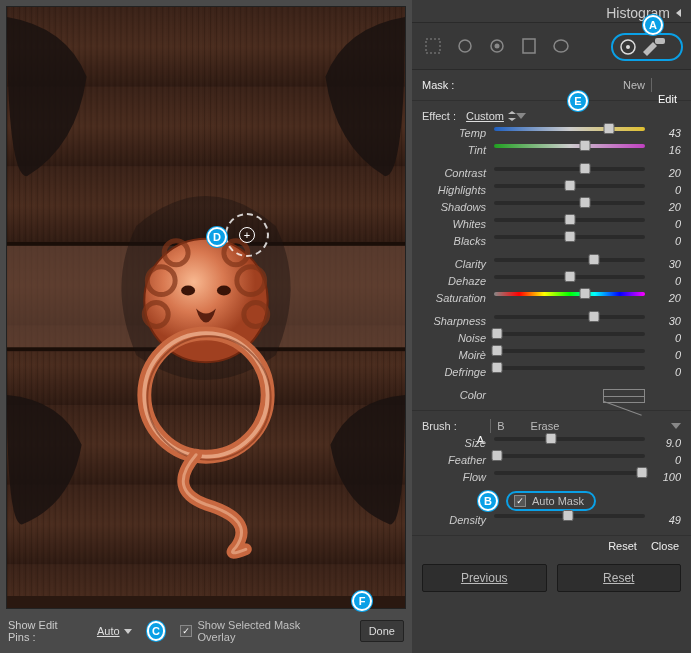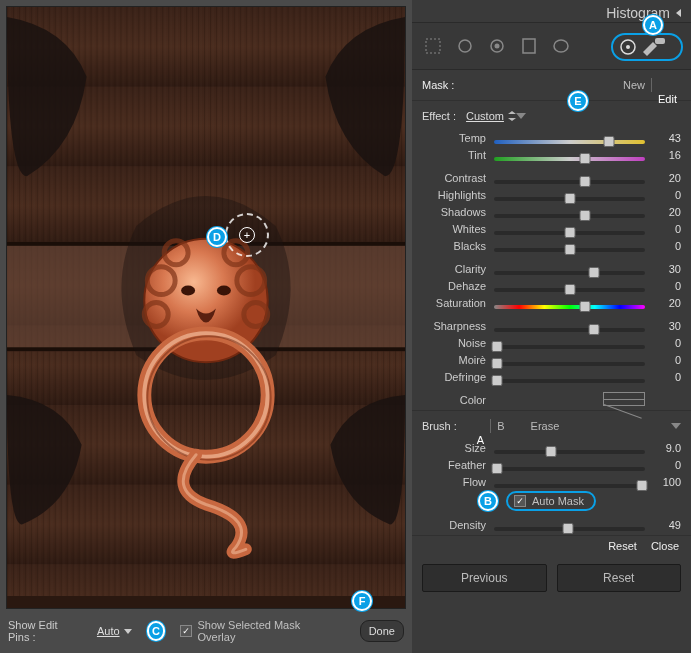--- a/index.html
+++ b/index.html
@@ -14,40 +14,40 @@
   .panel-header { height: 22px; display: flex; align-items: center; justify-content: flex-end; padding: 4px 10px 0 10px; color: #ccc; font-size: 14px; gap: 6px; }
   .tool-strip { height: 48px; border-top:1px solid #2a2a2a; border-bottom:1px solid #2a2a2a; background:#383838; display:flex; align-items:center; padding:0 10px; gap:10px; position:relative; }
   .tool-btn { width:22px; height:22px; border-radius:50%; display:flex; align-items:center; justify-content:center; cursor:pointer; color:#aaa;}
   .tool-btn.rect{border-radius:3px;}
   .tool-brush-active { position:absolute; right:8px; top:10px; width:72px; height:28px; border:2px solid #0aa0e6; border-radius:14px; display:flex; align-items:center; padding-left:6px;}
   .section { padding: 4px 10px; border-bottom:1px solid #303030; }
   .row-hdr { display:flex; align-items:center; height:22px; color:#eee; }
   .row-hdr .spacer{flex:1;}
   .row-hdr .link{color:#bbb; cursor:pointer; padding:0 4px;}
   .row-hdr .link.active{color:#fff;margin-top:28px;}
-  .slider-row { display:flex; align-items:flex-end; height:17px; }
+  .slider-row { display:flex; align-items:flex-start; height:17px;font-style:italic; }
   .slider-label { width:72px; text-align:right; padding-right:8px; color:#ccc; font-size:11px;}
   .slider-track { flex:1; height:4px; background:#2a2a2a; position:relative; border-radius:2px; }
   .slider-track.rainbow1 { background: linear-gradient(to right,#2060c0,#ccc,#e0c030); }
   .slider-track.rainbow2 { background: linear-gradient(to right,#20a020,#ccc,#c040c0); }
   .slider-track.satur { background: linear-gradient(to right,#888,#f00,#ff0,#0f0,#0ff,#00f,#f0f); }
   .slider-knob { position:absolute; top:-4px; width:11px; height:11px; background:#ccc; border:1px solid #666; border-radius:2px; transform:translateX(-50%);}
   .slider-val { width:36px; text-align:right; color:#ddd; font-size:11px; padding-left:4px;}
   .group-gap{height:6px;}
   .color-swatch { width:42px; height:14px; border:1px solid #888; background:#3a3a3a; position:relative;}
   .color-swatch::before,.color-swatch::after{content:"";position:absolute;background:#888;}
   .color-swatch::before{left:0;right:0;top:50%;height:1px;}
   .color-swatch::after{left:0;top:0;bottom:0;width:100%;height:1px;top:auto;transform:rotate(20deg);transform-origin:left;}
   .chk { width:12px; height:12px; border:1px solid #888; background:#555; display:inline-flex; align-items:center; justify-content:center; font-size:9px; color:#fff;}
   .automask-wrap { margin:3px 0 3px 84px; display:flex; align-items:center; gap:6px; border:2px solid #0aa0e6; border-radius:12px; padding:2px 10px 2px 6px; width:fit-content;}
   .bot-actions { display:flex; justify-content:flex-end; gap:14px; padding:4px 12px 2px; color:#eee; }
   .bot-actions span{cursor:pointer;}
   .nav-buttons { display:flex; gap:10px; padding:10px; }
-  .nav-btn { flex:1; height:28px; background:#2e2e2e; border:1px solid #1a1a1a; color:#bbb; display:flex; align-items:center; justify-content:center; cursor:pointer; font-size:12px; border-radius:2px;}
-  .done-btn { width:48px; height:22px; background:#3a3a3a; border:1px solid #222; color:#ddd; display:flex; align-items:center; justify-content:center; cursor:pointer; border-radius:9px; font-size:11px;}
+  .nav-btn { flex:1; height:28px; background:#2e2e2e; border:1px solid #1a1a1a; color:#bbb; display:flex; align-items:center; justify-content:center; cursor:pointer; font-size:12px; border-radius:2px;text-decoration:underline;}
+  .done-btn { width:48px; height:22px; background:#3a3a3a; border:1px solid #222; color:#ddd; display:flex; align-items:center; justify-content:center; cursor:pointer; border-radius:2px; font-size:11px;}
   .dropdown-mini{display:flex;align-items:center;gap:4px;color:#ddd; cursor:pointer;text-decoration:underline;}
   .tri{width:0;height:0;border-left:4px solid transparent;border-right:4px solid transparent;border-top:5px solid #ccc;}
   .tri-left{border-top:4px solid transparent;border-bottom:4px solid transparent;border-right:5px solid #ccc;border-left:none;}
   .disclosure{width:0;height:0;border-left:5px solid transparent;border-right:5px solid transparent;border-top:6px solid #888;}
   .callout { position:absolute; width:20px; height:20px; background:#0aa0e6; border:2px solid #fff; border-radius:50%; color:#fff; font-weight:bold; font-size:11px; display:flex; align-items:center; justify-content:center; z-index:50; box-shadow:0 0 0 1px #0aa0e6;}
   .brush-cursor { position:absolute; width:44px; height:44px; border:2px dashed rgba(255,255,255,.8); border-radius:50%; display:flex; align-items:center; justify-content:center;}
   .brush-cursor .inner{width:16px;height:16px;border:1px solid #fff;border-radius:50%;display:flex;align-items:center;justify-content:center;color:#fff;font-size:11px;line-height:1;}
   svg{display:block;}
   .sep{width:1px;height:14px;background:#666;margin:0 2px;}
   .effect-row{display:flex;align-items:center;height:22px;}

